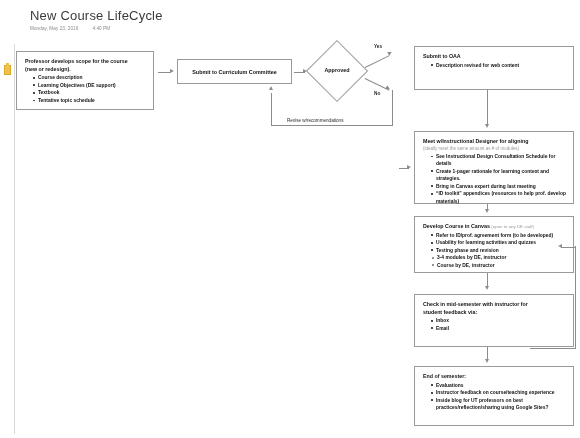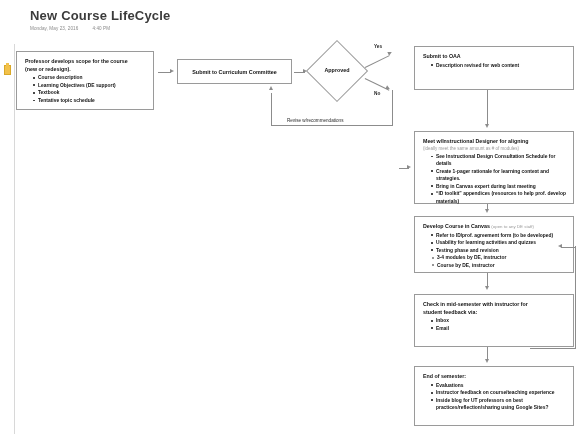--- a/index.html
+++ b/index.html
@@ -22,21 +22,21 @@
 
   
   #title-block {
     position: absolute;
     left: 30px;
     top: 8px;
   }
   #page-title {
     font-size: 13px;
     color: #3b3b3b;
-    font-weight: 700;
+    font-weight: 400;
     letter-spacing: 0.2px;
     white-space: nowrap;
   }
   #subtitle-row {
     margin-top: 3px;
     display: flex;
     gap: 14px;
     font-size: 4.6px;
     color: #8a8a8a;
     letter-spacing: 0.1px;

